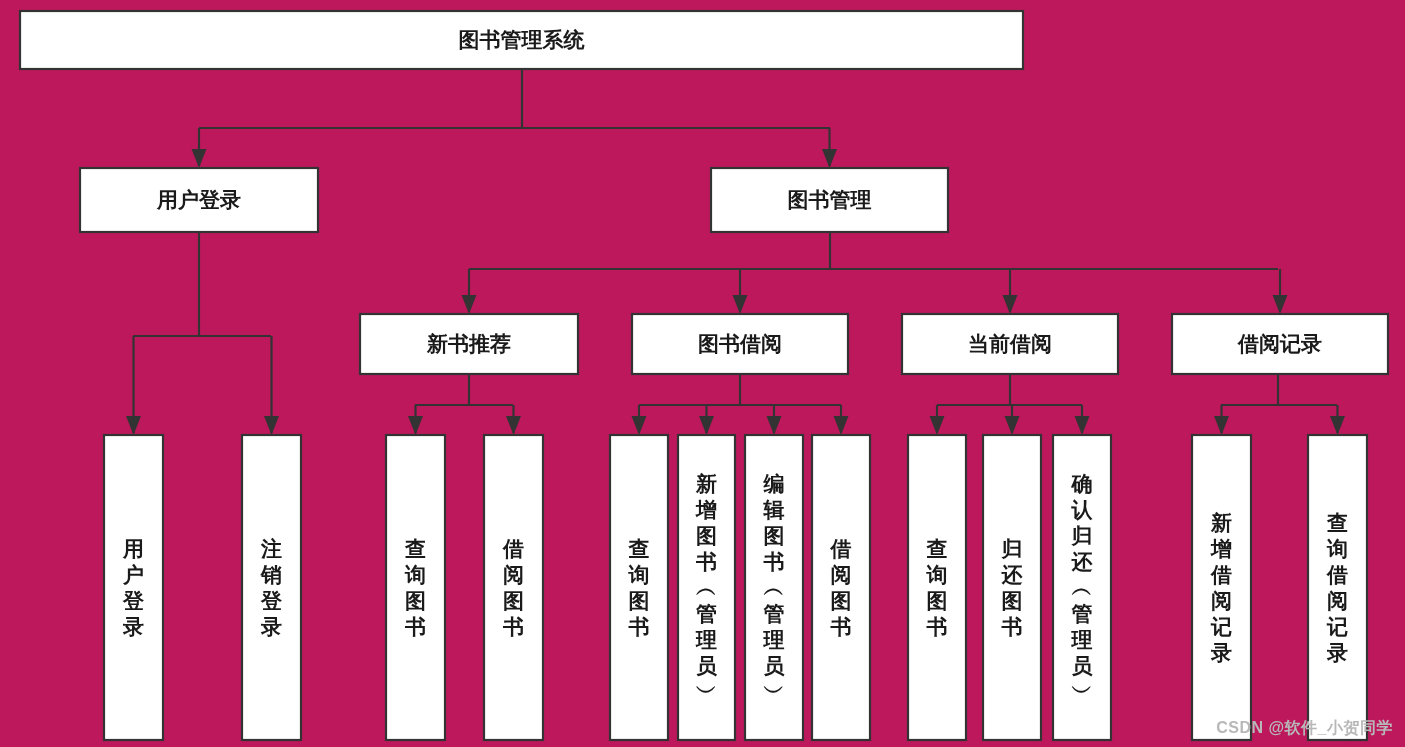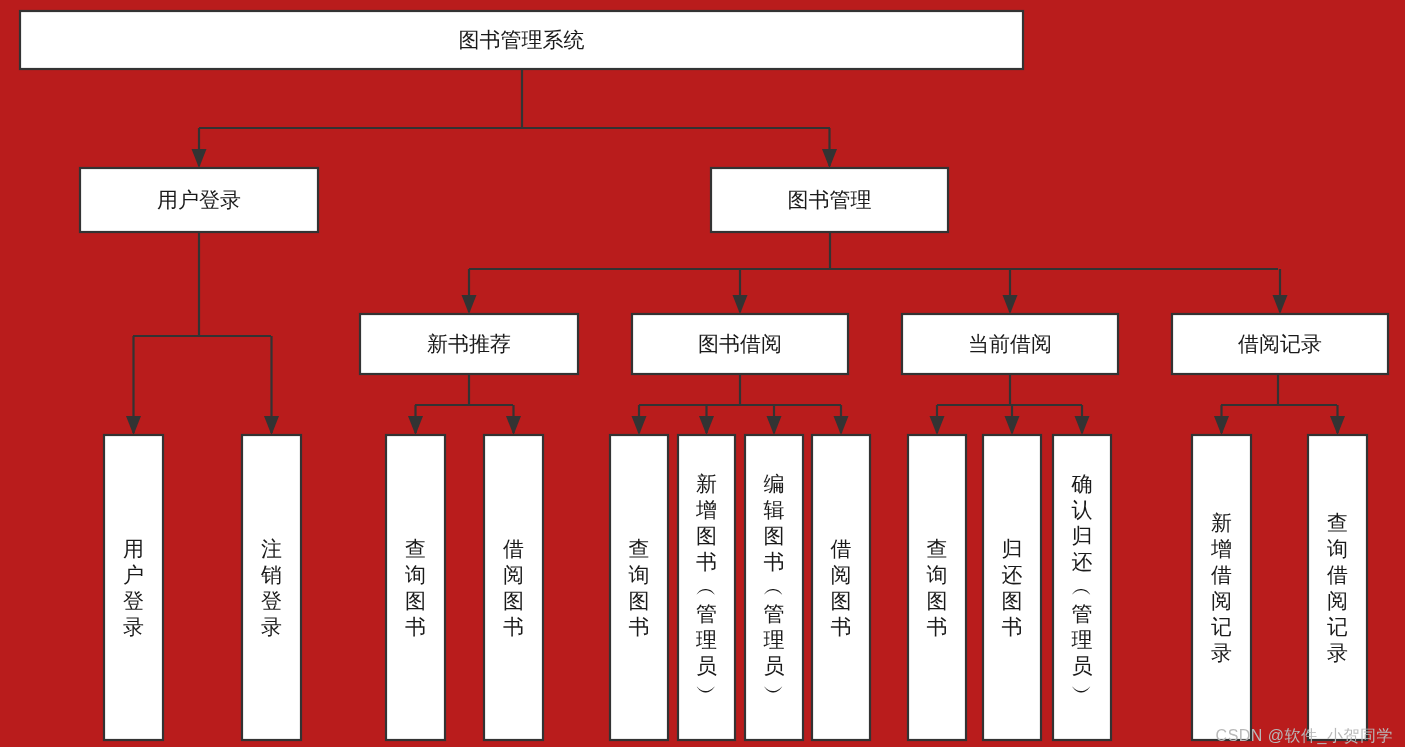--- a/index.html
+++ b/index.html
@@ -11,21 +11,22 @@
     width: 1405px;
     height: 747px;
     font-family: "Liberation Sans", "DejaVu Sans", sans-serif;
     overflow: hidden;
     position: relative;
   }
   #diagram-root {
     position: relative;
     width: 1405px;
     height: 747px;
-    background: #b91c1c;
+    background: #be185d;
+    font-weight: bold;
   }
   svg#tree-svg {
     position: absolute;
     top: 0;
     left: 0;
     width: 1405px;
     height: 747px;
     display: block;
   }
   .node-box {
@@ -51,21 +52,21 @@
   }
   .node-label-v {
     fill: #1a1a1a;
     font-family: "Liberation Sans", "DejaVu Sans", sans-serif;
     font-size: 21px;
     text-anchor: middle;
   }
   .watermark {
     position: absolute;
     right: 12px;
-    bottom: 0;
+    bottom: 8px;
     font-family: "Liberation Sans", "DejaVu Sans", sans-serif;
     font-size: 16px;
     color: #b8b8b8;
     letter-spacing: 0.5px;
     user-select: none;
     white-space: nowrap;
   }
 </style>
 </head>
 <body>

